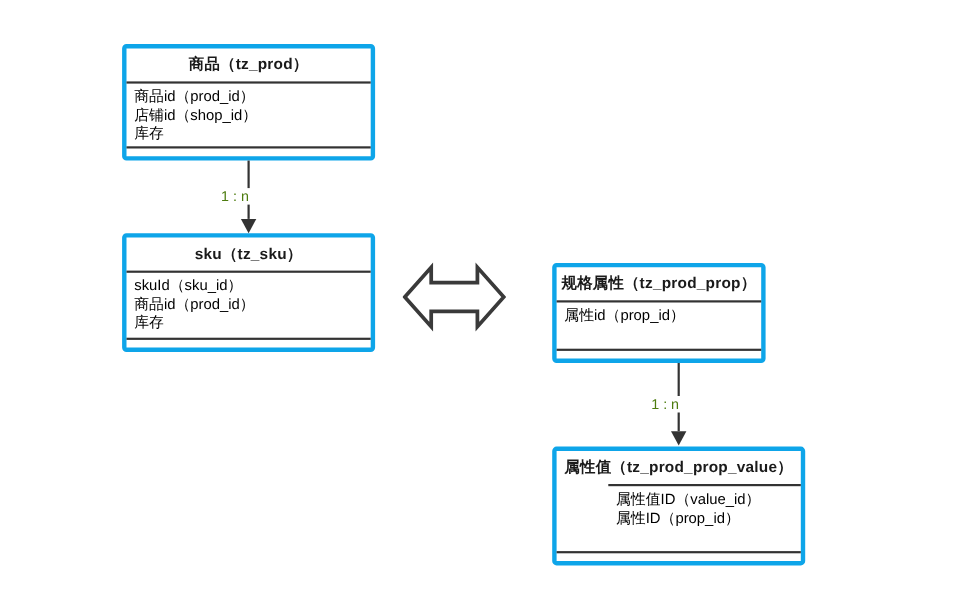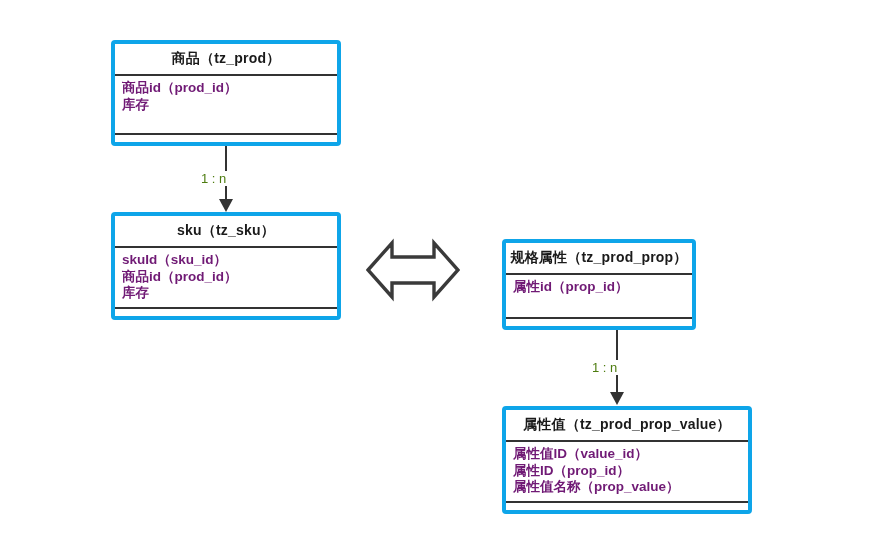--- a/index.html
+++ b/index.html
@@ -44,23 +44,22 @@
   .entity-attrs {
     border-top: 2px solid #333333;
     padding: 4px 0 5px 7px;
     display: flex;
     flex-direction: column;
     justify-content: flex-start;
   }
   .attr-row {
     font-size: 13.5px;
     line-height: 16.5px;
-    color: #701a75;
+    color: #000000;
     white-space: nowrap;
-    font-weight: bold;
   }
   .entity-footer {
     border-top: 2px solid #333333;
     flex: 1 1 auto;
   }
 
   
   .connector {
     position: absolute;
   }
@@ -96,20 +95,21 @@
 </style>
 </head>
 <body>
 
 <div id="canvas">
 
   <div class="entity" style="left:111px; top:40px; width:230px; height:106px;">
     <div class="entity-title">商品（tz_prod）</div>
     <div class="entity-attrs" style="height:48px;">
       <div class="attr-row">商品id（prod_id）</div>
+      <div class="attr-row">店铺id（shop_id）</div>
       <div class="attr-row">库存</div>
     </div>
     <div class="entity-footer"></div>
   </div>
 
   <div class="connector" style="left:225px; top:146px; width:2px; height:66px;">
     <div class="conn-line" style="height:53px;"></div>
     <div class="conn-arrow" style="top:53px;"></div>
     <div class="conn-label" style="left:-26px; top:25px;">1 : n</div>
   </div>
@@ -137,23 +137,22 @@
     </div>
     <div class="entity-footer"></div>
   </div>
 
   <div class="connector" style="left:616px; top:330px; width:2px; height:76px;">
     <div class="conn-line" style="height:62px;"></div>
     <div class="conn-arrow" style="top:62px;"></div>
     <div class="conn-label" style="left:-26px; top:30px;">1 : n</div>
   </div>
 
-  <div class="entity" style="left:502px; top:406px; width:250px; height:108px;">
+  <div class="entity" style="left:502px; top:406px; width:230px; height:108px;">
     <div class="entity-title">属性值（tz_prod_prop_value）</div>
-    <div class="entity-attrs" style="height:50px;">
+    <div class="entity-attrs" style="height:50px;margin-left:47px;">
       <div class="attr-row">属性值ID（value_id）</div>
       <div class="attr-row">属性ID（prop_id）</div>
-      <div class="attr-row">属性值名称（prop_value）</div>
     </div>
     <div class="entity-footer"></div>
   </div>
 
 </div>
 
 </body></html>

